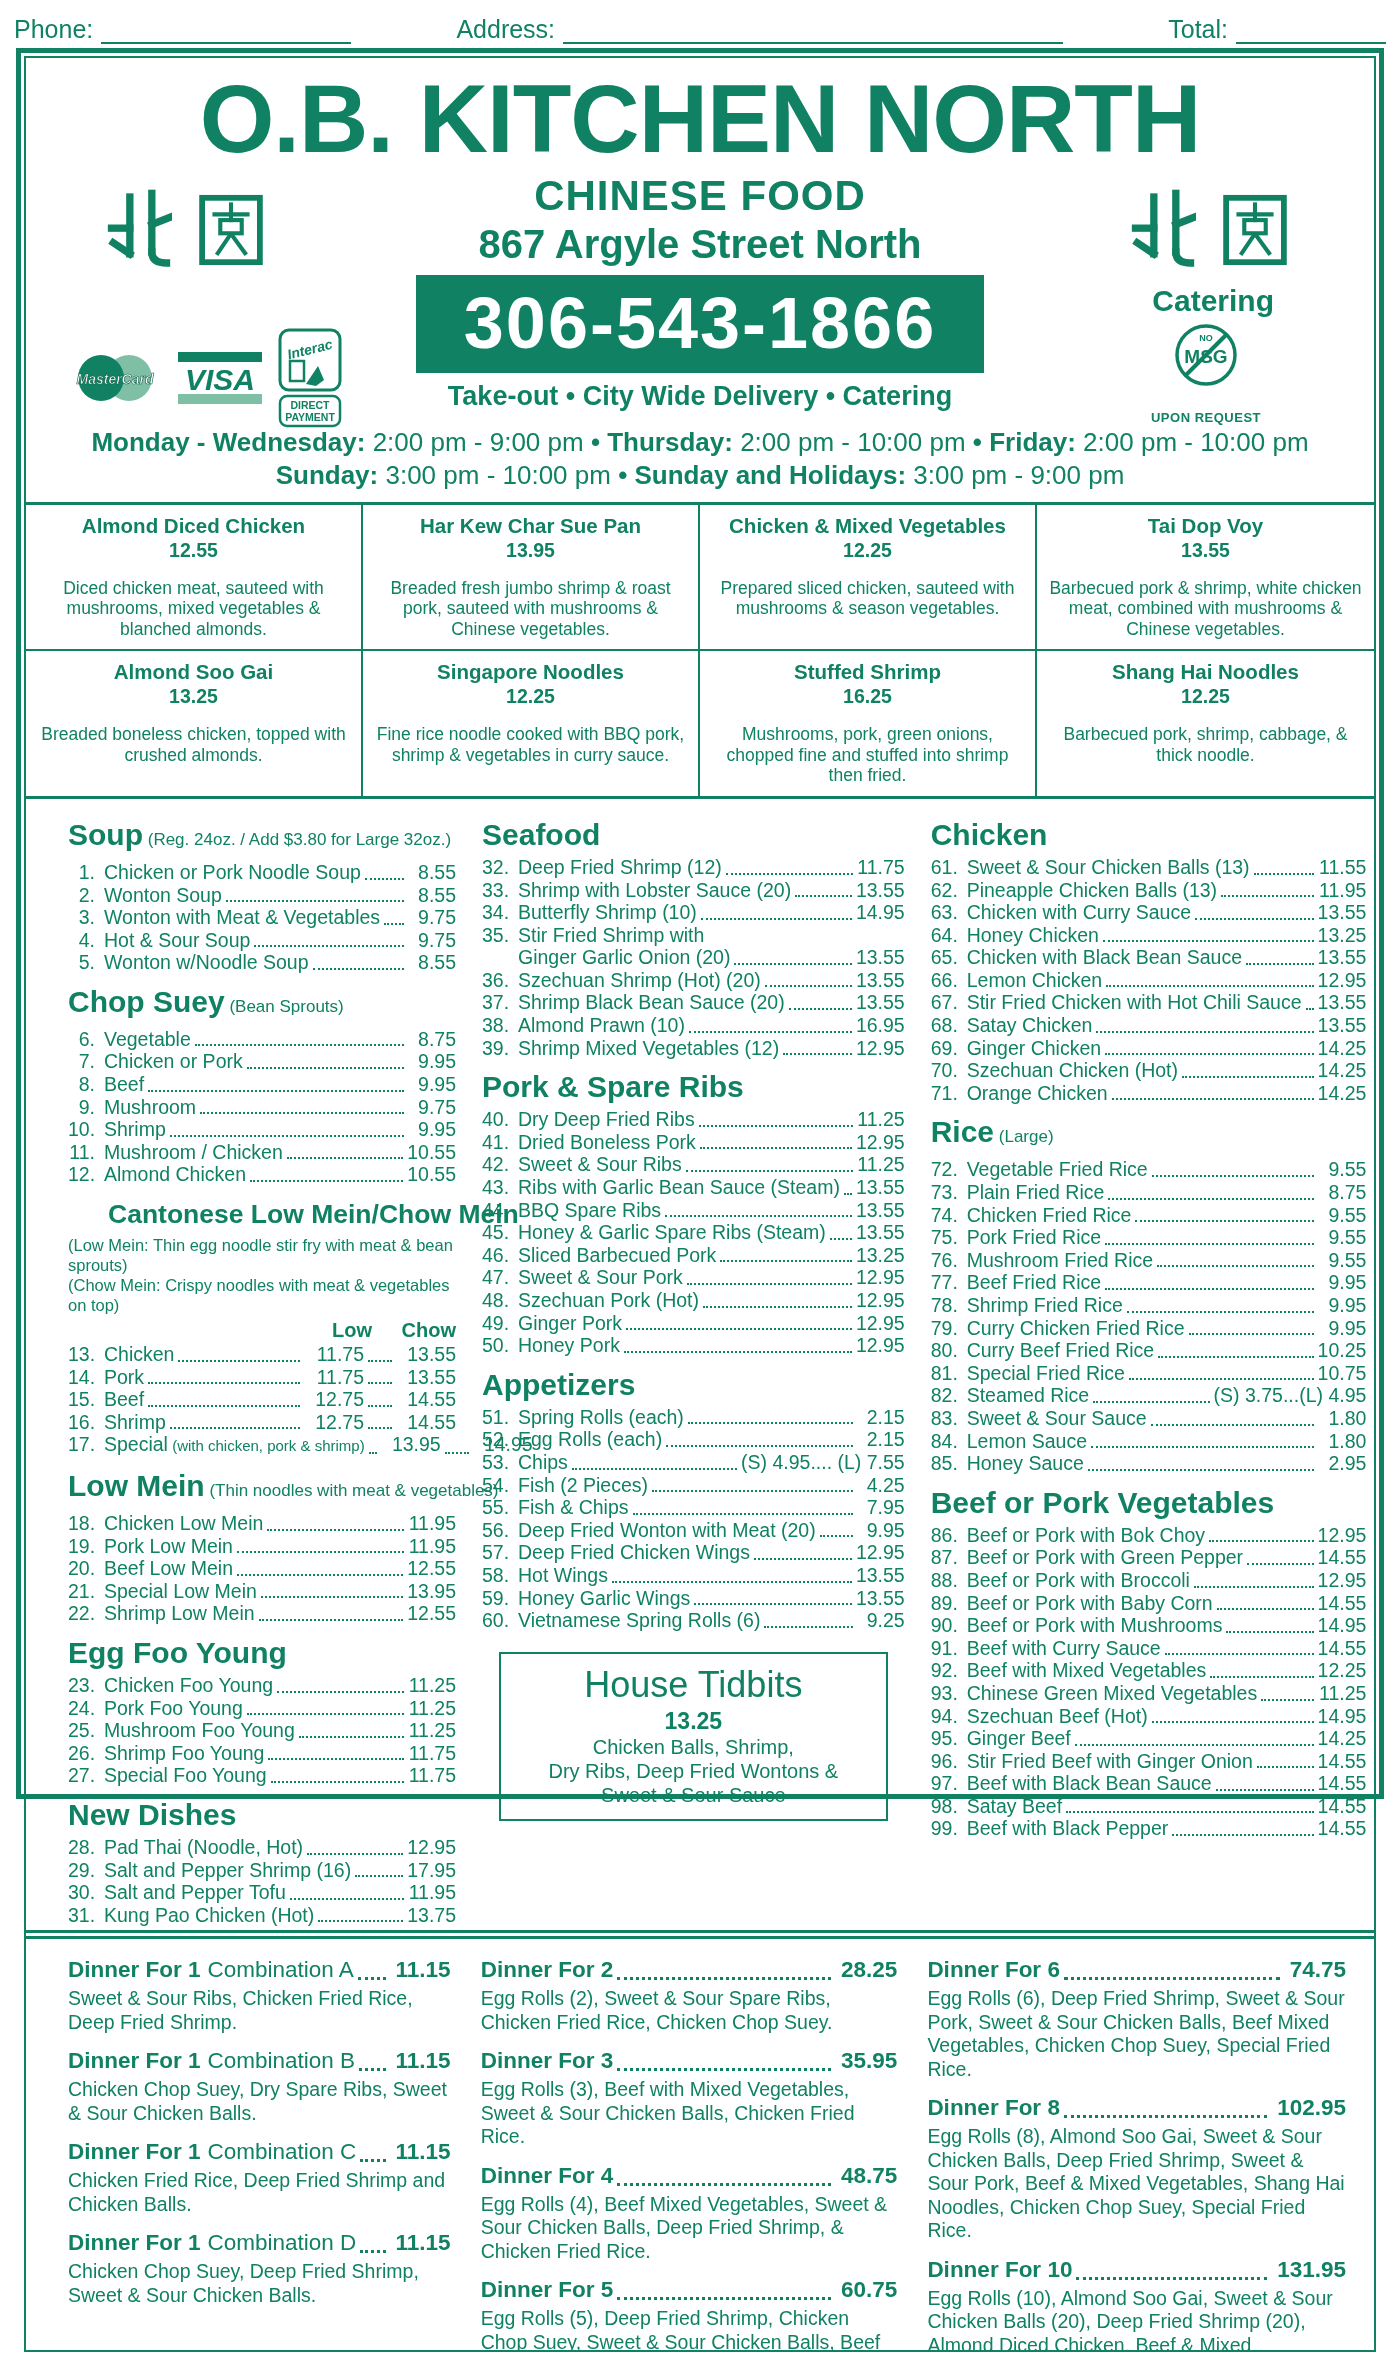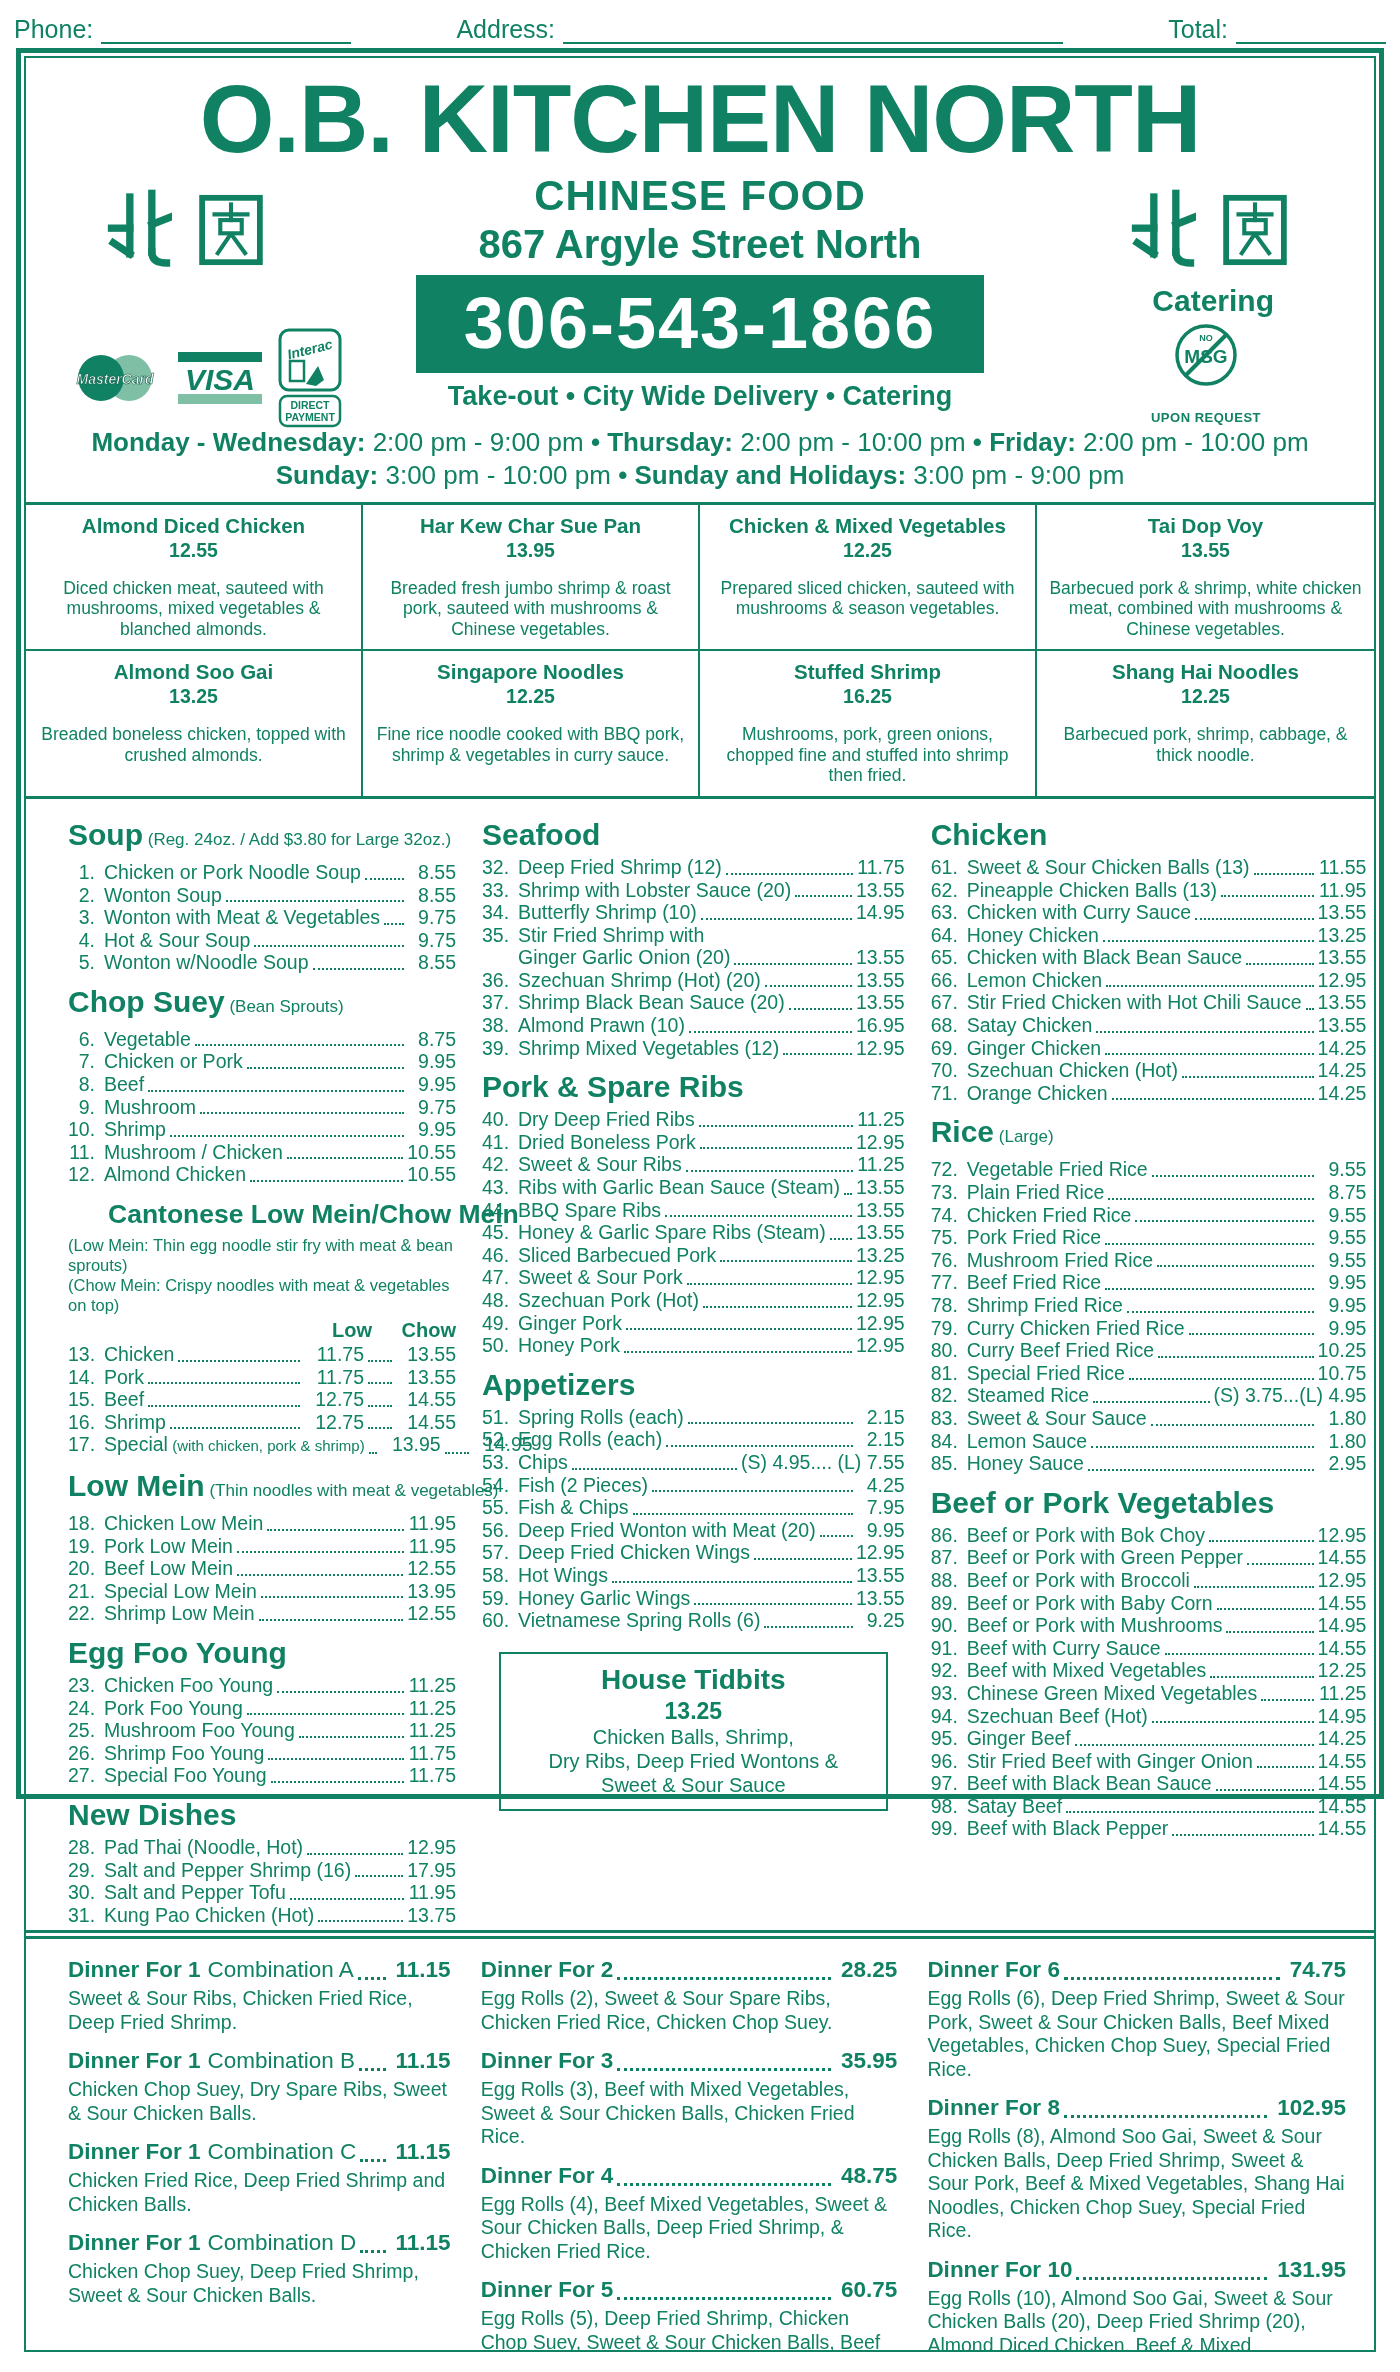--- a/index.html
+++ b/index.html
@@ -58,21 +58,21 @@
   .mi{display:flex;align-items:baseline;font-size:19.5px;line-height:22.6px;}
   .num{width:36px;text-align:right;flex:none;padding-right:9px;}
   .nm{flex:none;white-space:nowrap;}
   .nm .sm{font-size:15px;}
   .dots{flex:1;min-width:8px;margin:0 4px;border-bottom:2.5px dotted var(--green);align-self:flex-end;margin-bottom:4px;}
   .dots.mid{flex:none;width:24px;}
   .price{flex:none;text-align:right;min-width:48px;white-space:nowrap;}
   .lcp{min-width:60px;}
   
   .tidbits{border:2.5px solid var(--green);margin:20px auto 0;width:92%;text-align:center;padding:10px 6px 12px;}
-  .tb-title{font-size:28px;font-weight:700;}
+  .tb-title{font-size:36px;font-weight:400;}
   .tb-price{font-size:23px;font-weight:700;margin-top:2px;}
   .tb-line{font-size:20px;line-height:24px;}
   
   .dbl-rule{border-top:3px solid var(--green);border-bottom:3px solid var(--green);height:9px;}
   .dinner{display:flex;padding:18px 20px 8px 42px;}
   .dcol{padding-right:30px;}
   .dcol1{width:434px;} .dcol2{width:470px;} .dcol3{width:450px;padding-right:8px;}
   .dentry{margin-bottom:14px;}
   .dtitle{display:flex;align-items:baseline;font-size:22.5px;font-weight:700;white-space:nowrap;}
   .dr{font-weight:400;margin-left:7px;}

